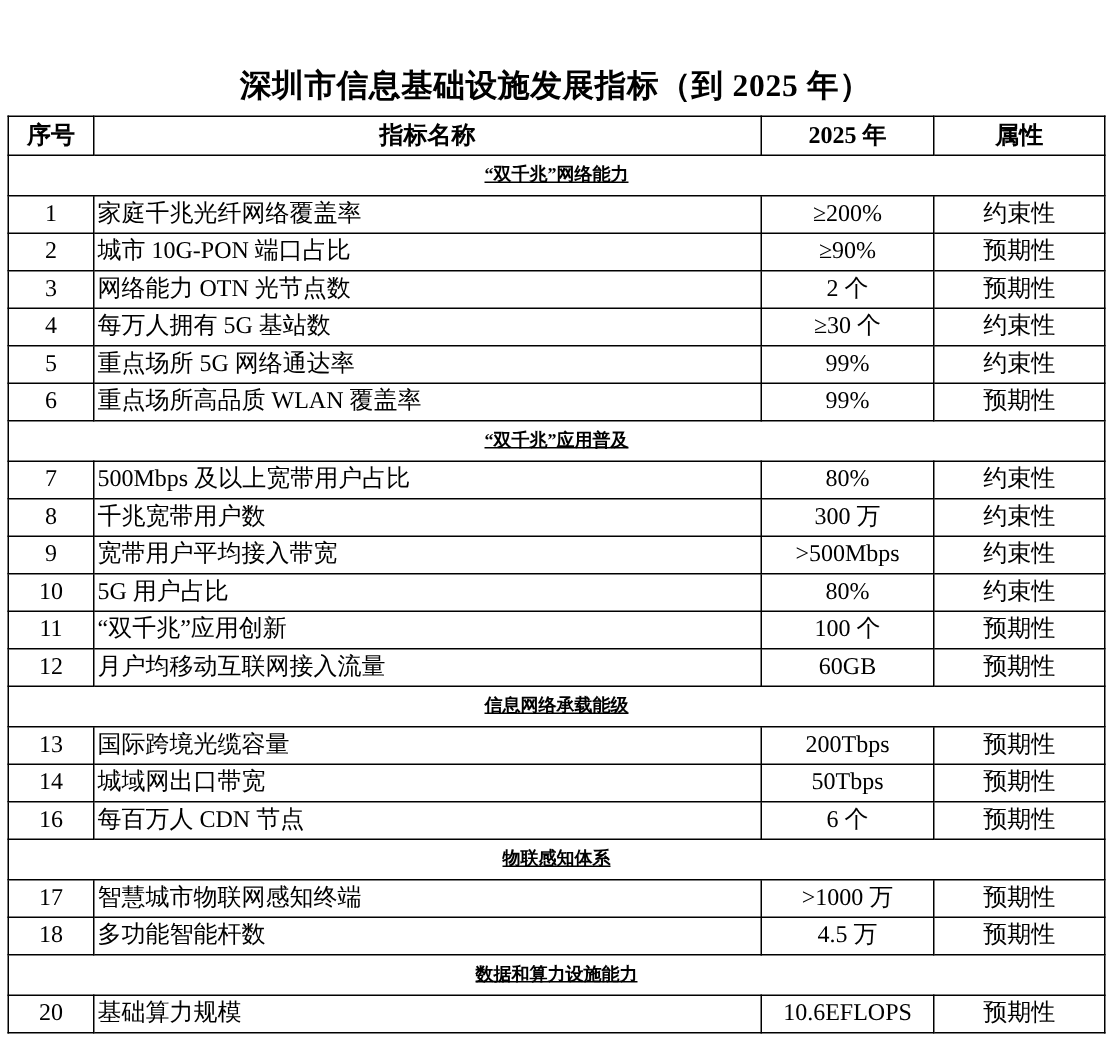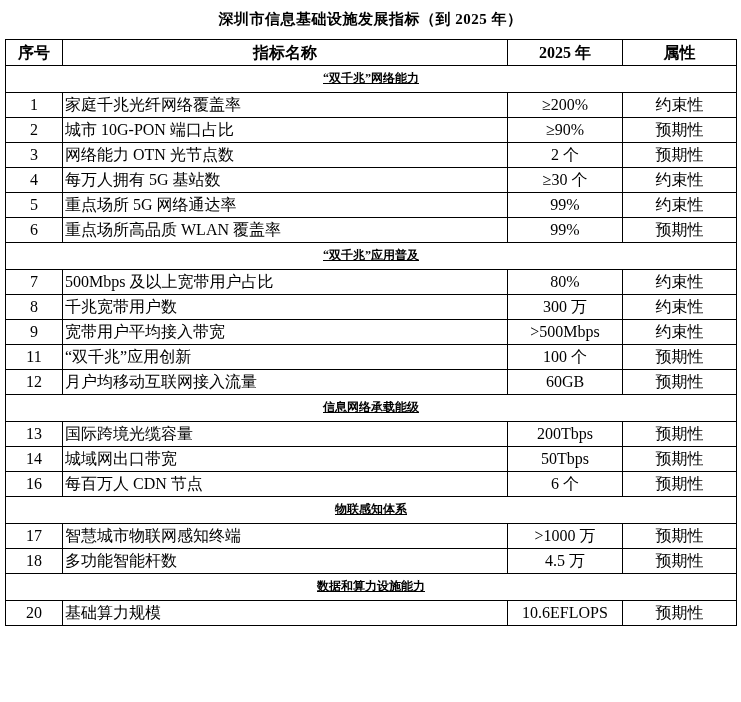--- a/index.html
+++ b/index.html
@@ -10,24 +10,25 @@
   body {
     width: 741px;
     height: 702px;
     overflow: hidden;
     font-family: "Liberation Serif", "DejaVu Serif", serif;
     color: #000000;
   }
   .page-title {
     padding-top: 6px;
     text-align: center;
-    font-size: 15px;
+    font-size: 21px;
     font-weight: bold;
     line-height: 26px;
     letter-spacing: 0.5px;
+    margin-top: 38px;
   }
   table.indicators {
     margin: 7px 0 0 5px;
     width: 731px;
     border-collapse: collapse;
     table-layout: fixed;
   }
   table.indicators td {
     border: 1px solid #000000;
     height: 24px;
@@ -129,20 +130,26 @@
       <td>300 万</td>
       <td>约束性</td>
     </tr>
     <tr>
       <td>9</td>
       <td class="name-cell">宽带用户平均接入带宽</td>
       <td>&gt;500Mbps</td>
       <td>约束性</td>
     </tr>
     <tr>
+      <td>10</td>
+      <td class="name-cell">5G 用户占比</td>
+      <td>80%</td>
+      <td>约束性</td>
+    </tr>
+    <tr>
       <td>11</td>
       <td class="name-cell">“双千兆”应用创新</td>
       <td>100 个</td>
       <td>预期性</td>
     </tr>
     <tr>
       <td>12</td>
       <td class="name-cell">月户均移动互联网接入流量</td>
       <td>60GB</td>
       <td>预期性</td>

